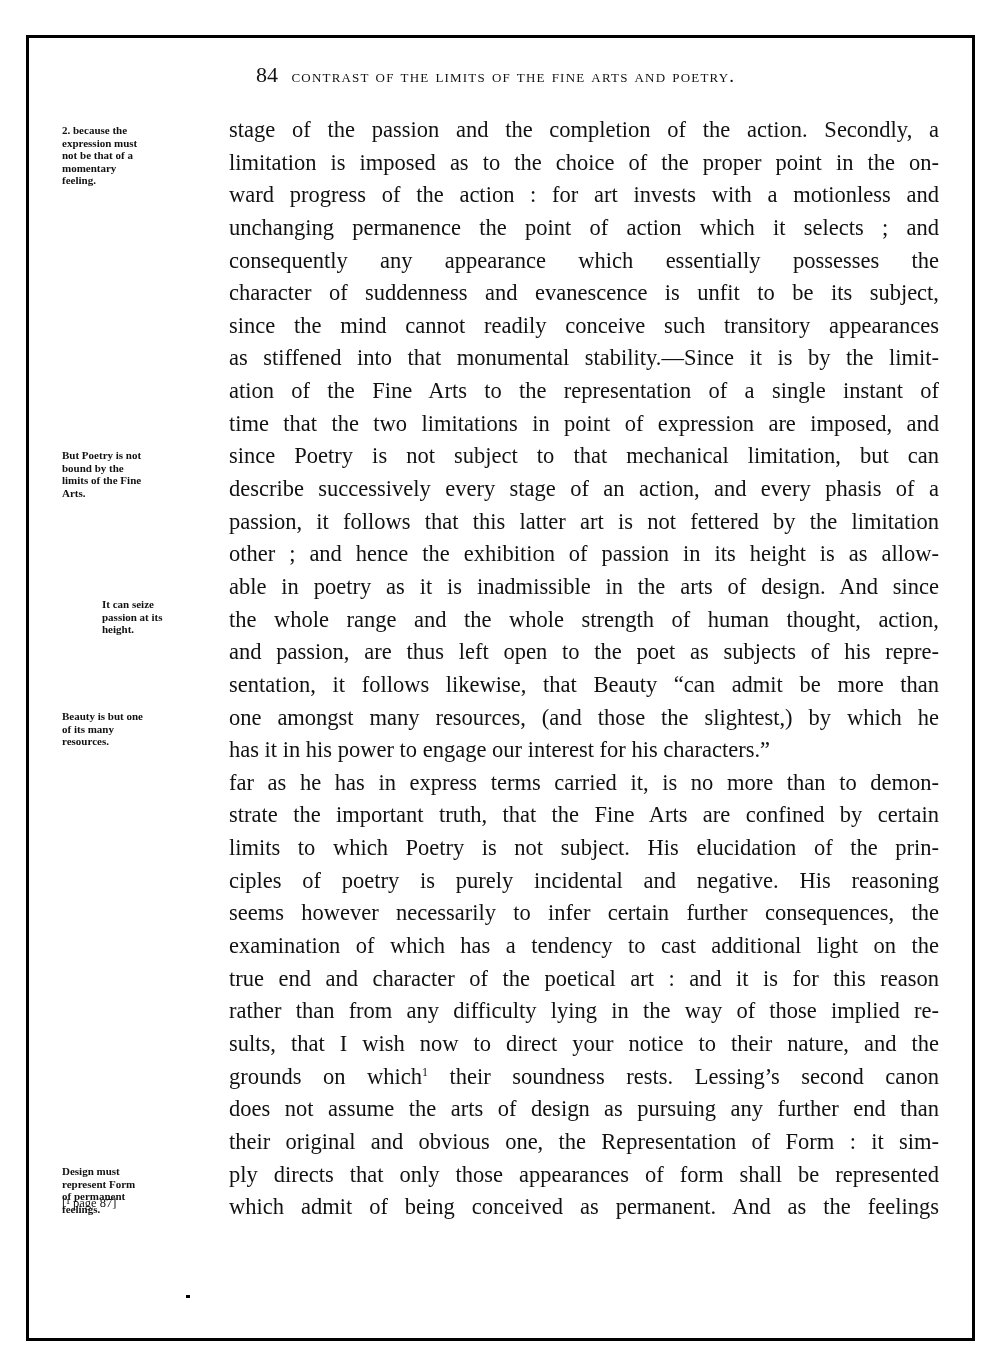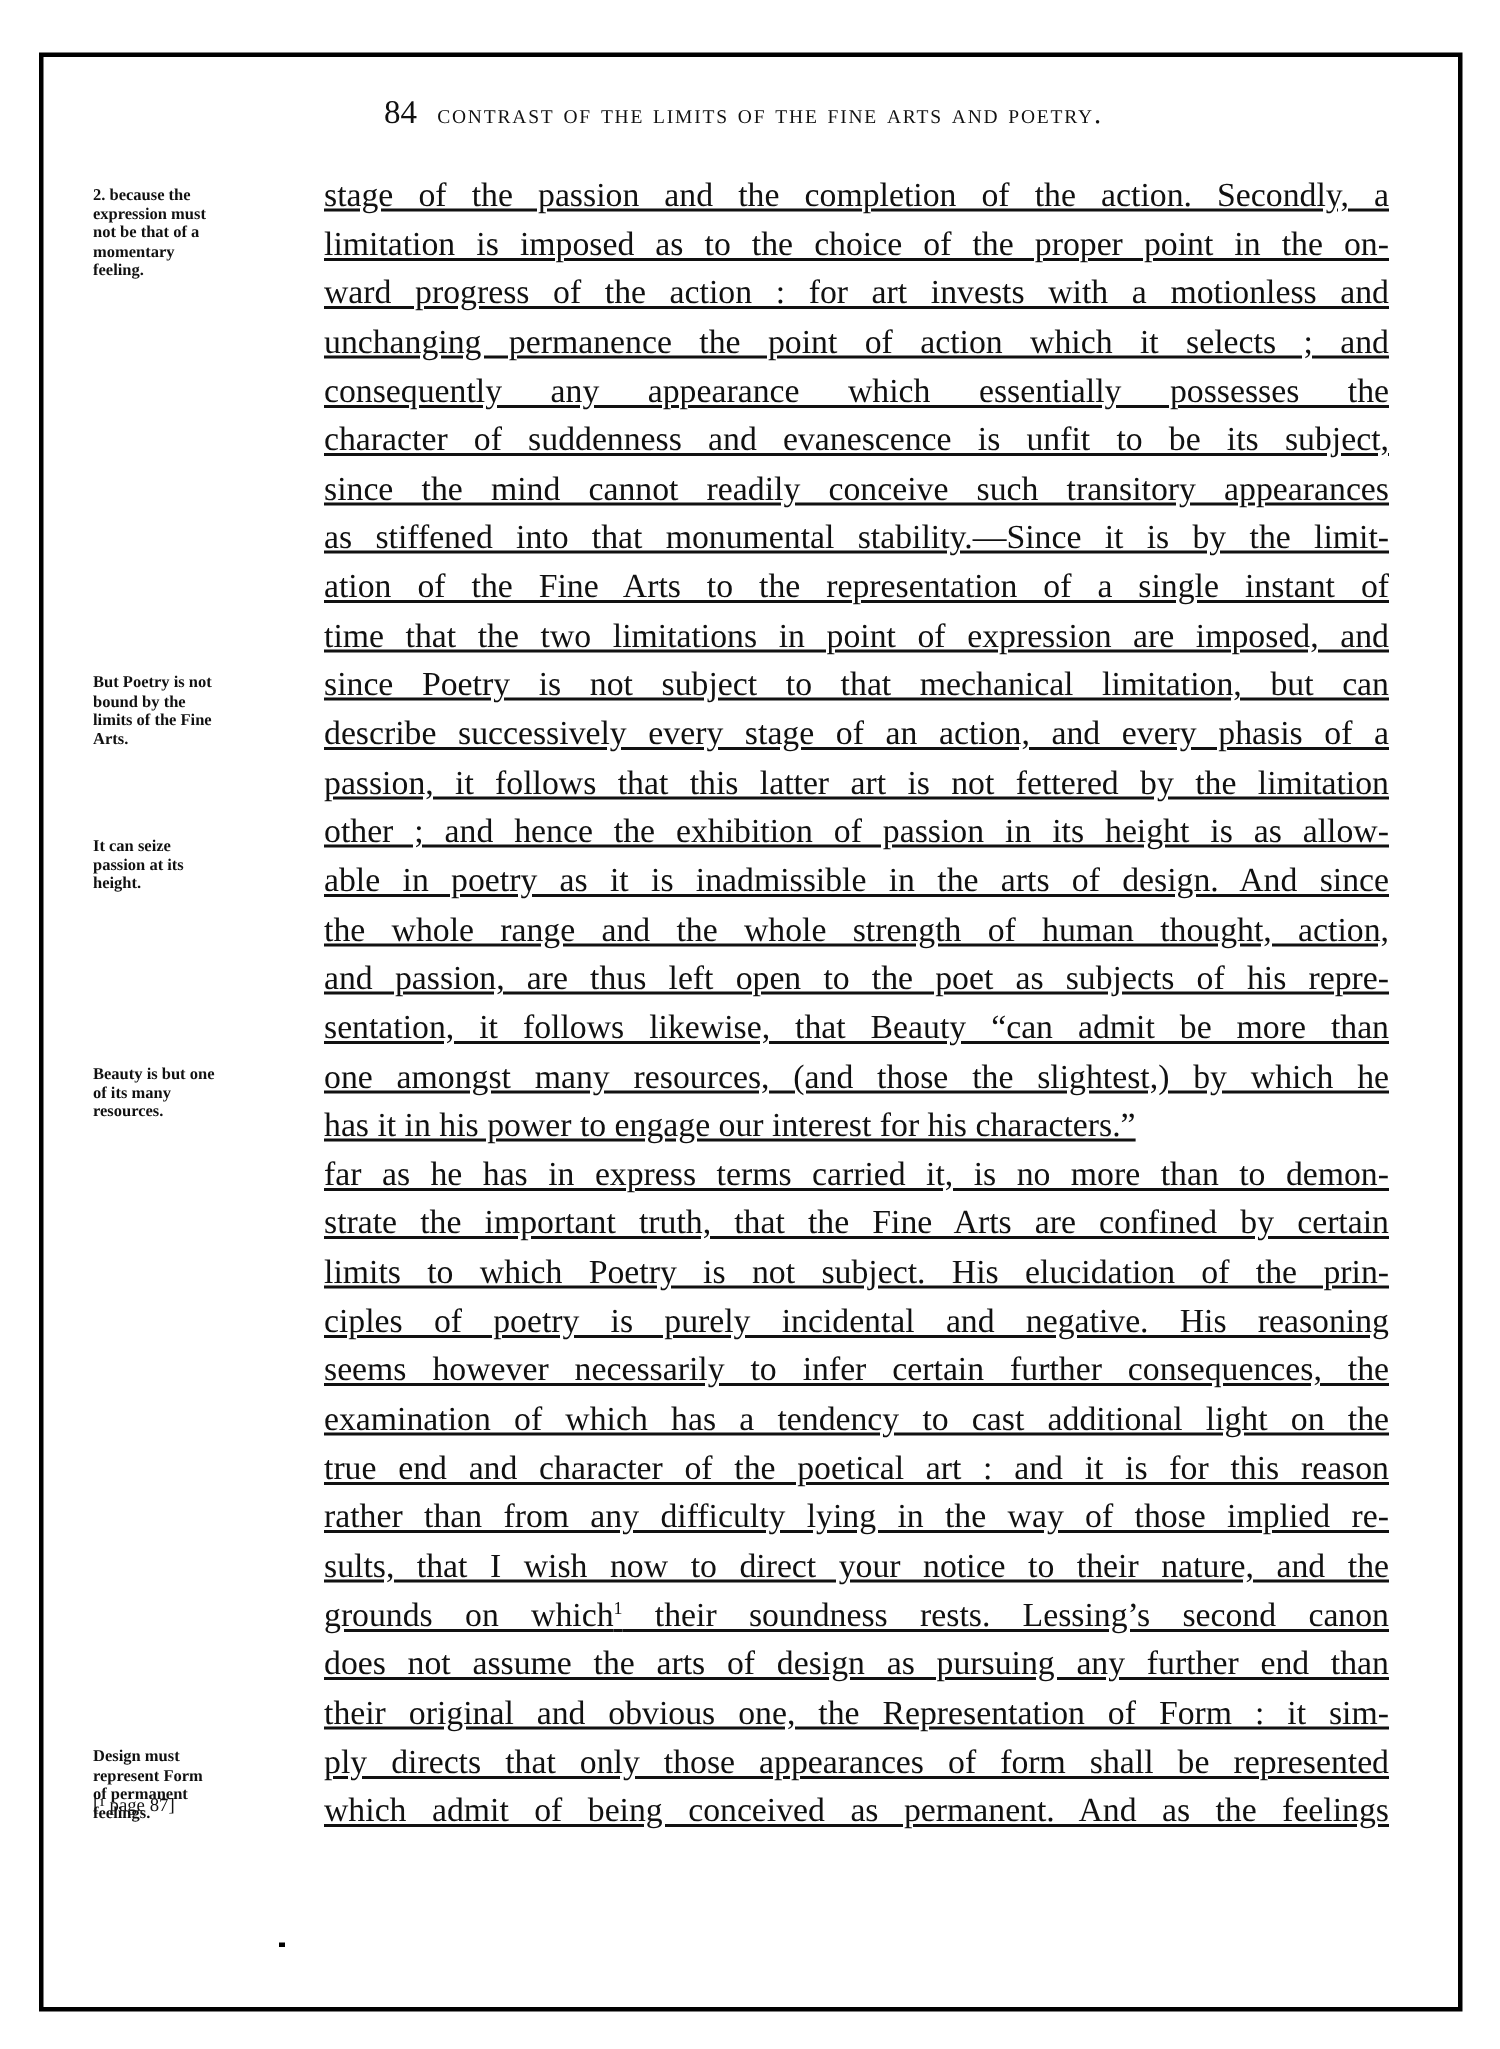--- a/index.html
+++ b/index.html
@@ -4,21 +4,21 @@
   <style>
     html, body { margin: 0; padding: 0; background: #ffffff; }
     body { width: 1000px; height: 1366px; position: relative; overflow: hidden;
            font-family: "Liberation Serif", "DejaVu Serif", serif; color: #111; }
     .frame { position: absolute; left: 26px; top: 35px; width: 949px; height: 1306px;
              border: 3px solid #000; box-sizing: border-box; }
     .running-head { position: absolute; left: 212px; top: 62px; width: 710px;
                     font-size: 17px; letter-spacing: 1.2px; white-space: nowrap; margin-left: 44px; }
     .running-head .pageno { font-size: 22px; letter-spacing: 0; margin-right: 8px; }
     .running-head .title { font-variant: small-caps; text-transform: lowercase; font-size: 19px; }
-    .body { position: absolute; left: 216px; top: 114px; width: 710px; text-decoration: underline; }
+    .body { position: absolute; left: 229px; top: 114px; width: 710px; }
     .line { height: 32.65px; line-height: 32.65px; font-size: 22.5px; white-space: nowrap;
             text-align: justify; text-align-last: justify; }
     .line.last { text-align-last: left; }
     .line.indent { padding-left: 40px; }
     .line sup { font-size: 12px; vertical-align: 8px; line-height: 0; }
     .side { position: absolute; left: 62px; width: 150px; font-size: 11px; line-height: 12.5px;
             font-weight: bold; font-family: "Liberation Serif", "DejaVu Serif", serif; }
     .side.ref { font-weight: normal; font-size: 12.5px; }
     .speck { position: absolute; left: 186px; top: 1295px; width: 4px; height: 3px; background: #000; }
   </style>
@@ -38,21 +38,21 @@
   <div>not be that of a</div>
   <div>momentary</div>
   <div>feeling.</div>
 </div>
 <div class="side" style="top:449px;">
   <div>But Poetry is not</div>
   <div>bound by the</div>
   <div>limits of the Fine</div>
   <div>Arts.</div>
 </div>
-<div class="side" style="top:558px;">
+<div class="side" style="top:598px;margin-left:40px;">
   <div>It can seize</div>
   <div>passion at its</div>
   <div>height.</div>
 </div>
 <div class="side" style="top:710px;">
   <div>Beauty is but one</div>
   <div>of its many</div>
   <div>resources.</div>
 </div>
 <div class="side ref" style="top:1197px;">

